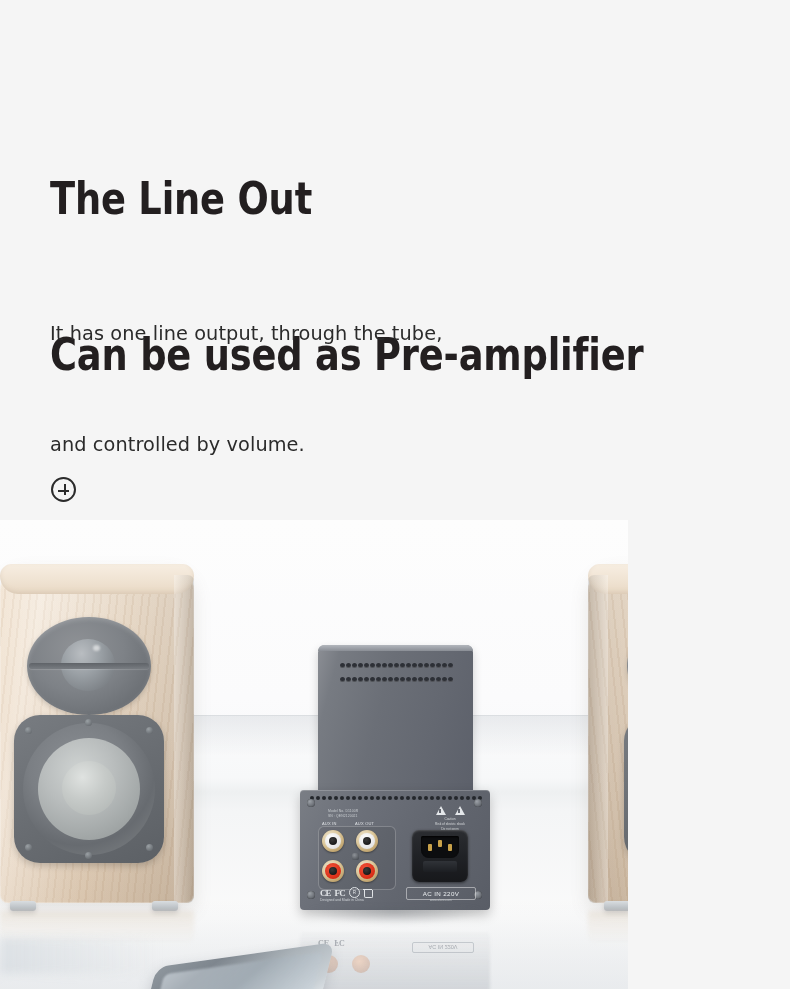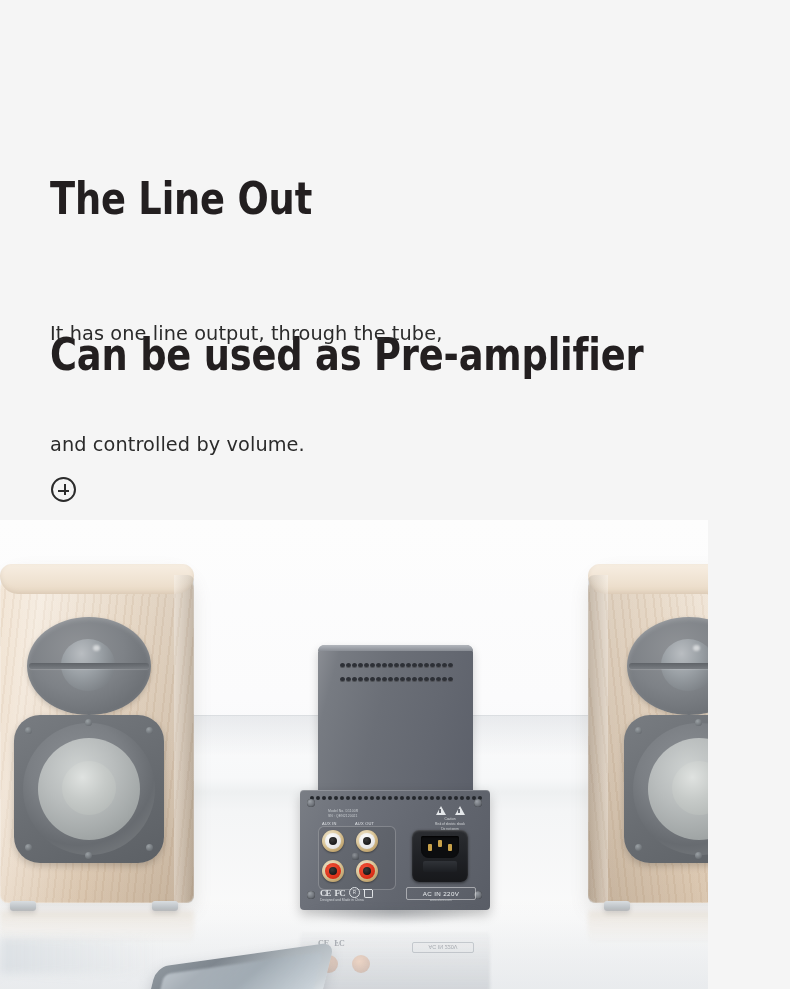--- a/index.html
+++ b/index.html
@@ -39,21 +39,21 @@
     border:2px solid #2b2b2b;border-radius:50%;box-sizing:border-box;
   }
   .plus-icon:before,.plus-icon:after{
     content:"";position:absolute;background:#2b2b2b;
   }
   .plus-icon:before{left:5px;top:10.5px;width:11px;height:2px;}
   .plus-icon:after{left:10.5px;top:5px;width:2px;height:11px;}
 
   
   .photo{
-    position:absolute;left:0;top:520px;width:708px;height:469px;
+    position:absolute;left:0;top:520px;width:628px;height:469px;
     overflow:hidden;
     background:
       linear-gradient(to bottom,#fdfdfd 0%,#fbfbfc 38%,#f7f8f9 55%,#eef0f1 58%,#f4f5f6 62%,#fafafa 85%,#f2f3f4 100%);
   }
   
   .wall-line{
     position:absolute;left:0;top:195px;width:790px;height:1px;
     background:rgba(150,158,165,.30);
   }
   .table-shadow{

